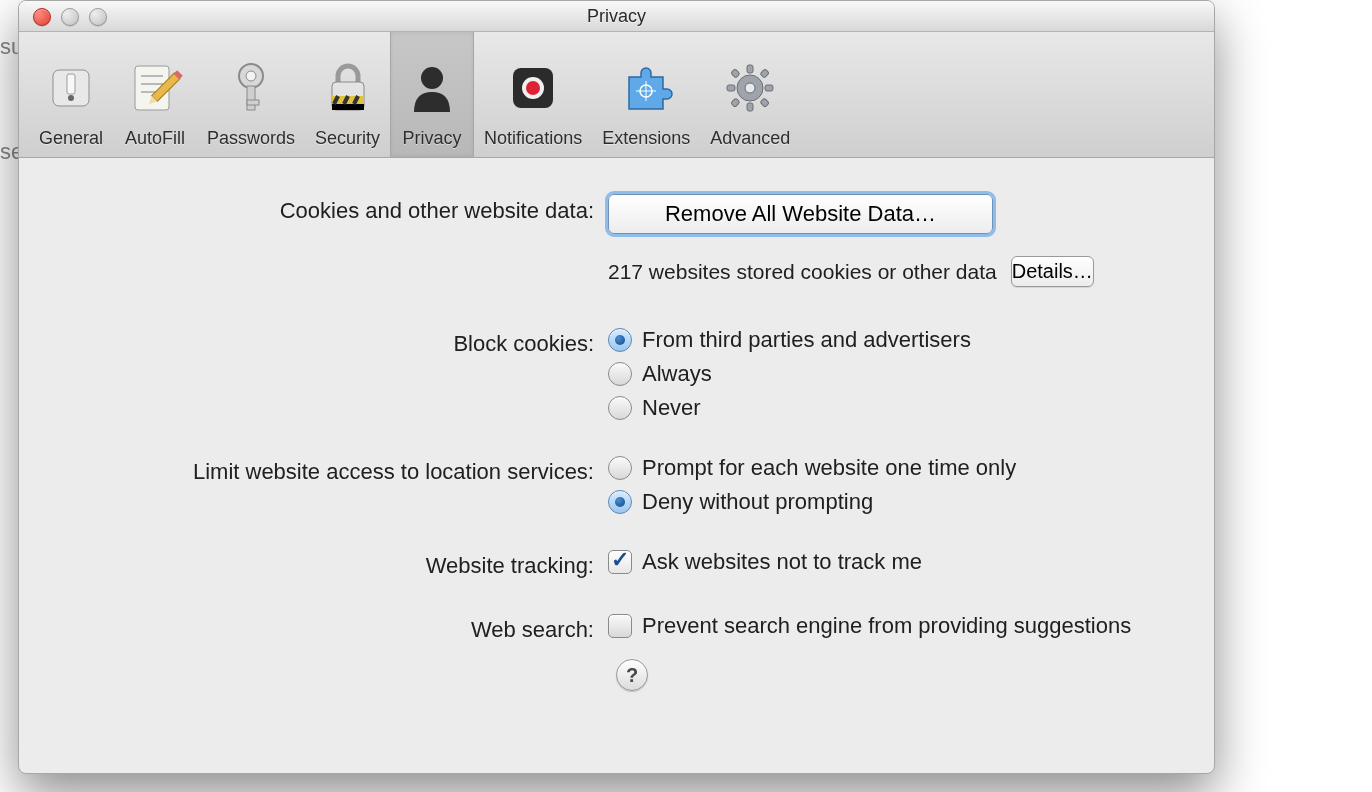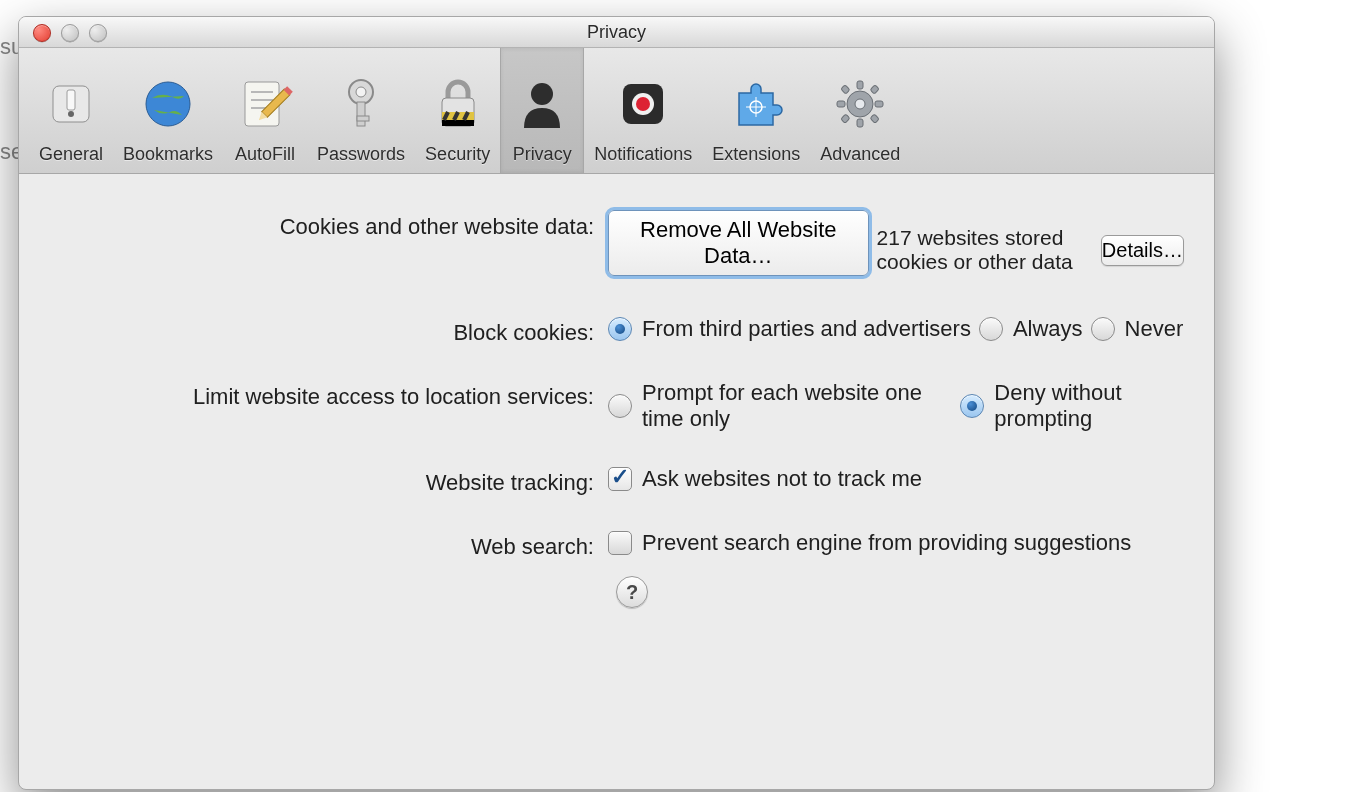--- a/index.html
+++ b/index.html
@@ -18,21 +18,21 @@
     left: 0;
     top: 28px;
     color: #888;
     font-size: 22px;
     line-height: 1.7;
   }
 
   .window {
     position: absolute;
     left: 18px;
-    top: 16px;
+    top: 0;
     width: 1195px;
     height: 772px;
     background: #ececec;
     border: 1px solid #a7a7a7;
     border-radius: 8px;
     box-shadow: 0 20px 50px rgba(0,0,0,0.45);
     overflow: hidden;
   }
 
   .titlebar {
@@ -134,21 +134,21 @@
   .row .left {
     width: 545px;
     text-align: right;
     padding-right: 14px;
     padding-top: 4px;
     flex-shrink: 0;
   }
   .row .right {
     flex: 1;
     display: flex;
-    flex-direction: row;
+    flex-direction: column;
     gap: 8px;
   }
   .right.inline { flex-direction: row; align-items: center; gap: 20px; flex-wrap: wrap;}
 
   .push-button {
     display: inline-block;
     padding: 6px 22px;
     font-size: 22px;
     background: linear-gradient(#ffffff, #ececec);
     border: 1px solid #9a9a9a;
@@ -275,31 +275,20 @@
       <div class="icon">
         <svg width="52" height="52" viewBox="0 0 52 52">
           <rect x="8" y="8" width="36" height="36" rx="6" fill="#e8e8e8" stroke="#8f8f8f"></rect>
           <rect x="22" y="12" width="8" height="20" rx="2" fill="#f8f8f8" stroke="#9c9c9c"></rect>
           <circle cx="26" cy="36" r="3" fill="#666"></circle>
         </svg>
       </div>
       <span class="label">General</span>
     </div>
 
-    <div class="toolbar-item">
-      <div class="icon">
-        <svg width="56" height="56" viewBox="0 0 56 56">
-          <circle cx="28" cy="28" r="22" fill="#3d87d6"></circle>
-          <path d="M12 22 q10 -6 20 -1 q8 4 12 -1" fill="#66b04a"></path>
-          <path d="M14 34 q8 6 16 2 q6 -3 12 3" fill="#66b04a"></path>
-          <circle cx="28" cy="28" r="22" fill="none" stroke="#2a5c94" stroke-width="1"></circle>
-        </svg>
-      </div>
-      <span class="label">Bookmarks</span>
-    </div>
 
 
     <div class="toolbar-item">
       <div class="icon">
         <svg width="56" height="56" viewBox="0 0 56 56">
           <rect x="8" y="6" width="34" height="44" rx="3" fill="#f5f5f0" stroke="#999"></rect>
           <line x1="14" y1="16" x2="36" y2="16" stroke="#b8b8b8" stroke-width="2"></line>
           <line x1="14" y1="24" x2="36" y2="24" stroke="#b8b8b8" stroke-width="2"></line>
           <line x1="14" y1="32" x2="36" y2="32" stroke="#b8b8b8" stroke-width="2"></line>
           <g transform="rotate(45 36 30)">

